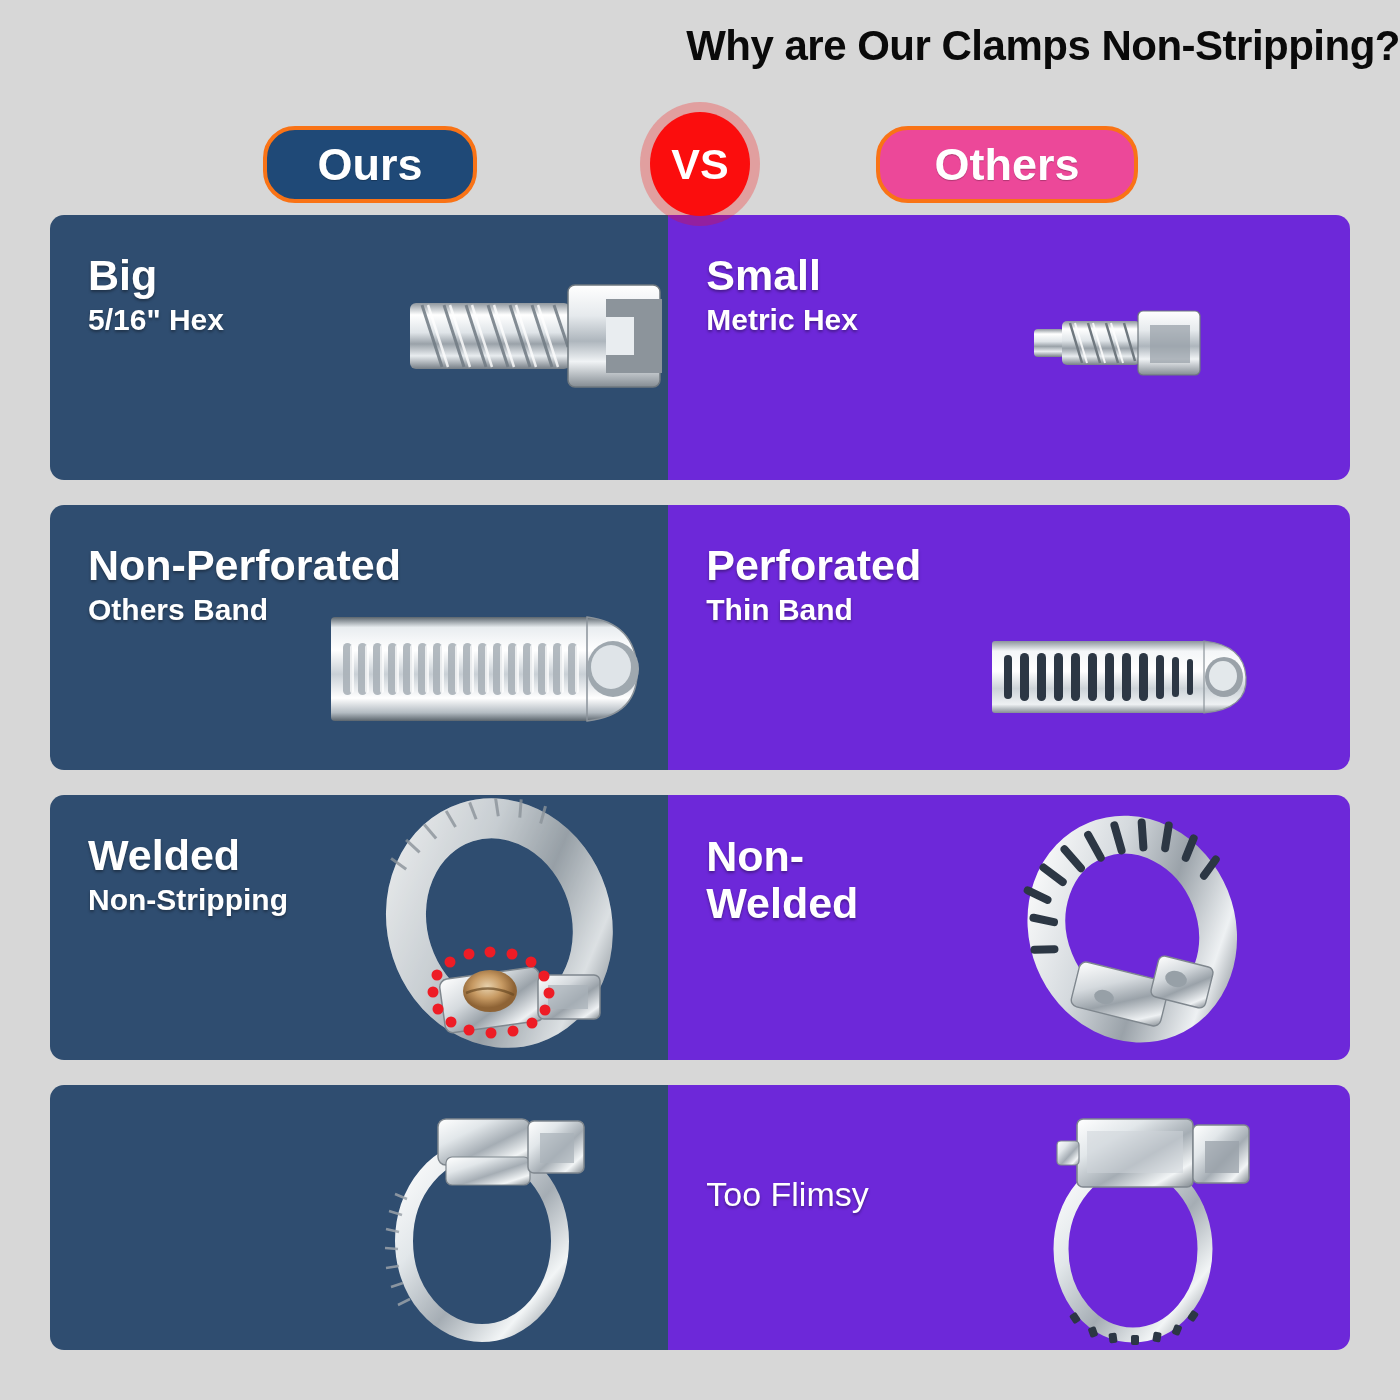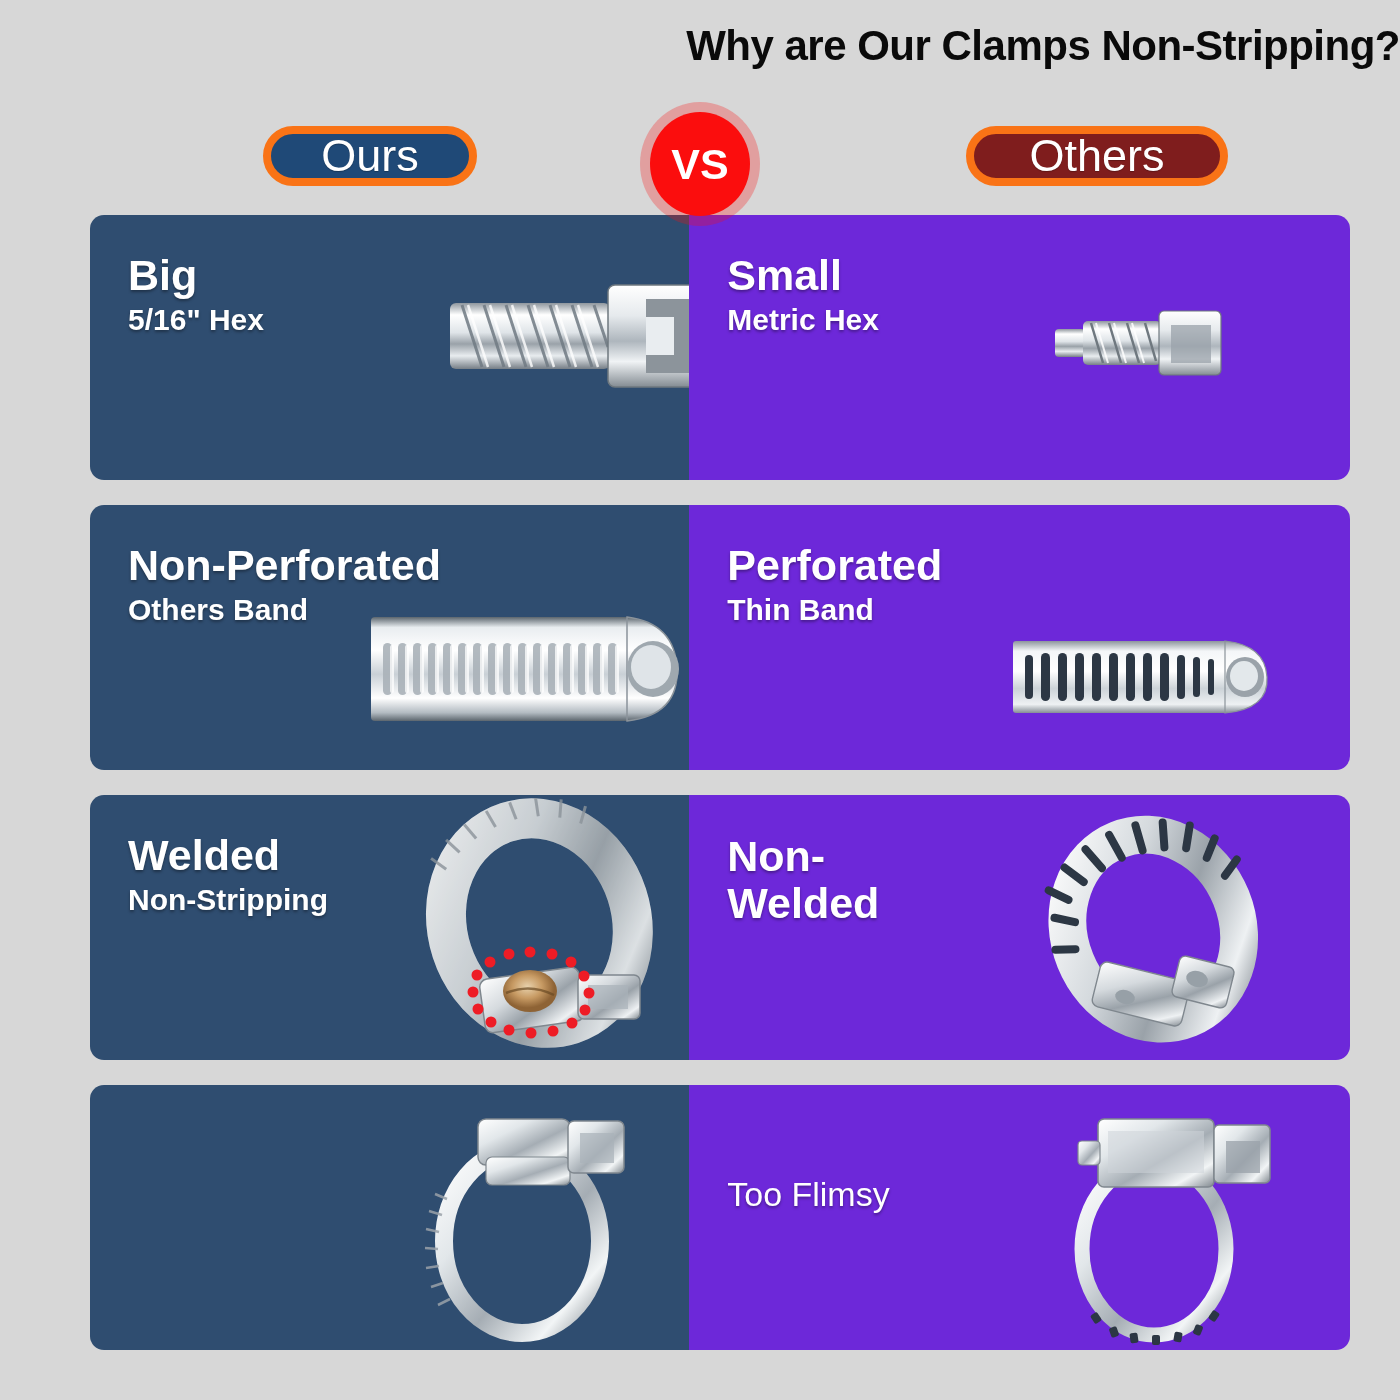--- a/index.html
+++ b/index.html
@@ -31,41 +31,41 @@
 
   .badge-row {
     position: absolute;
     top: 126px;
     left: 0;
     width: 1400px;
     height: 78px;
   }
   .pill {
     position: absolute;
-    height: 60px;
+    height: 77px;
     border-radius: 32px;
     display: flex;
     align-items: center;
     justify-content: center;
     color: #ffffff;
     font-size: 45px;
-    font-weight: normal;
-    border: 8px solid #f97316;
+    font-weight: bold;
+    border: 4px solid #f97316;
     box-sizing: border-box;
     text-shadow: 0 1px 1px rgba(0,0,0,.25);
   }
   .pill-ours {
     left: 263px;
     width: 214px;
     background: #1f4977;
   }
   .pill-others {
-    left: 966px;
+    left: 876px;
     width: 262px;
-    background: #7f1d1d;
+    background: #ec4899;
   }
 
   .vs-badge {
     position: absolute;
     left: 650px;
     top: -14px;
     width: 100px;
     height: 104px;
     border-radius: 50%;
     background: #fb0d0d;
@@ -96,21 +96,20 @@
 
   .panel {
     position: relative;
     height: 100%;
     overflow: hidden;
   }
   .panel-left {
     width: 652px;
     background: #2f4d70;
     border-radius: 14px 0 0 14px;
-    margin-left: 40px;
   }
   .panel-right {
     width: 719px;
     background: #6d28d9;
     border-radius: 0 14px 14px 0;
   }
 
   .txt {
     position: absolute;
     left: 38px;

